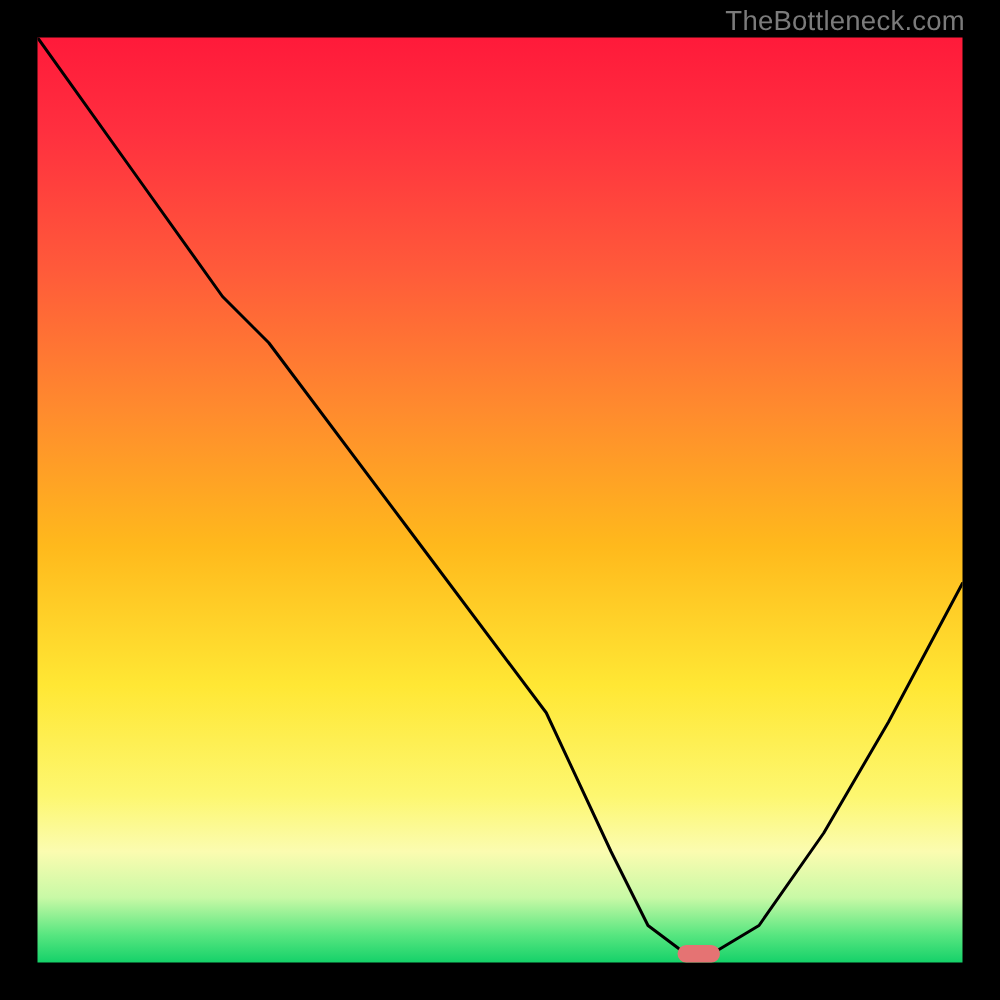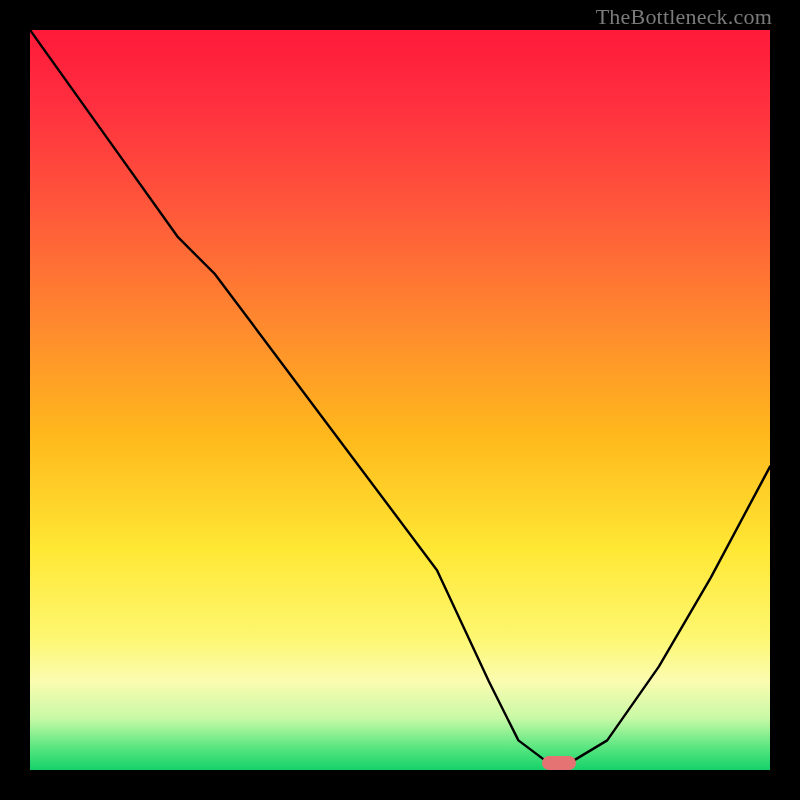--- a/index.html
+++ b/index.html
@@ -51,21 +51,21 @@
     width: 34px;
     height: 14px;
     border-radius: 7px;
     background: #e57373;
     transform: translate(-50%, -50%);
   }
   .watermark {
     position: absolute;
     top: 4px;
     right: 28px;
-    font-family: Liberation Serif, serif;
+    font-family: Liberation Sans, sans-serif;
     font-size: 22px;
     color: #7b7b7b;
     letter-spacing: 0.2px;
   }
 </style>
 </head>
 <body>
 
 <div class="frame">
   <div class="watermark">TheBottleneck.com</div>

